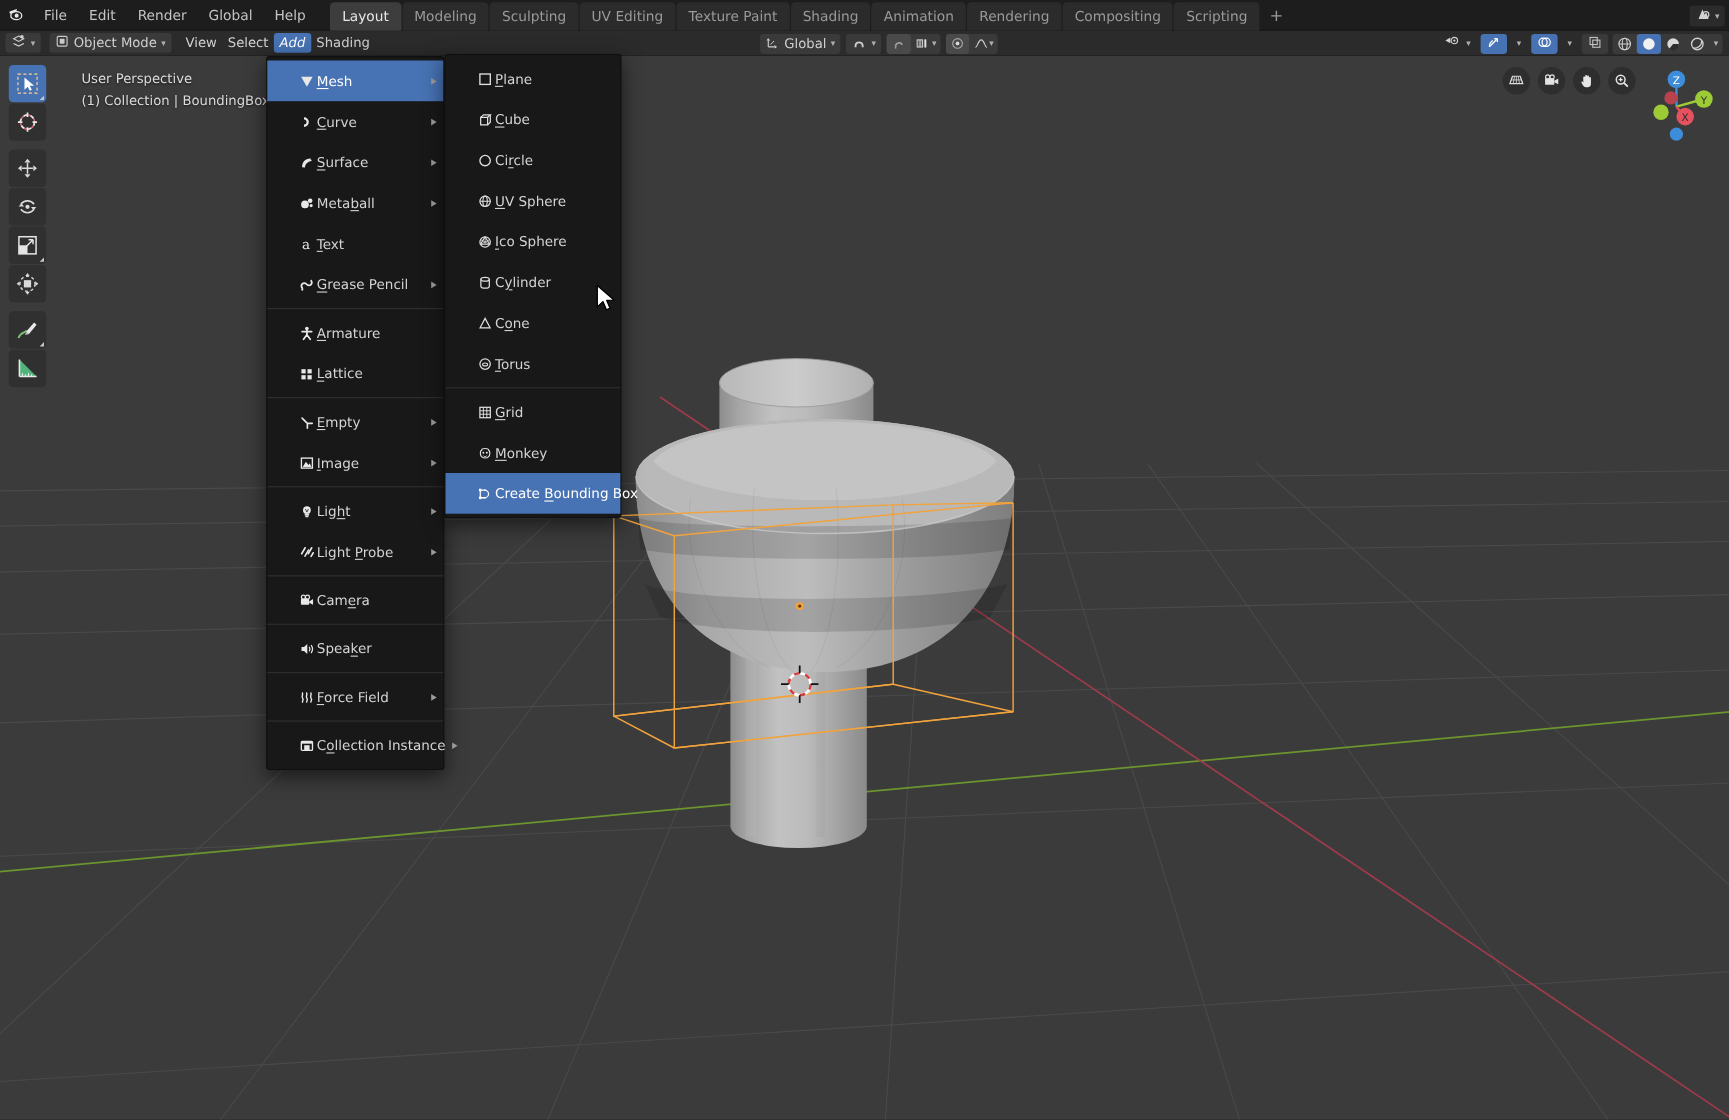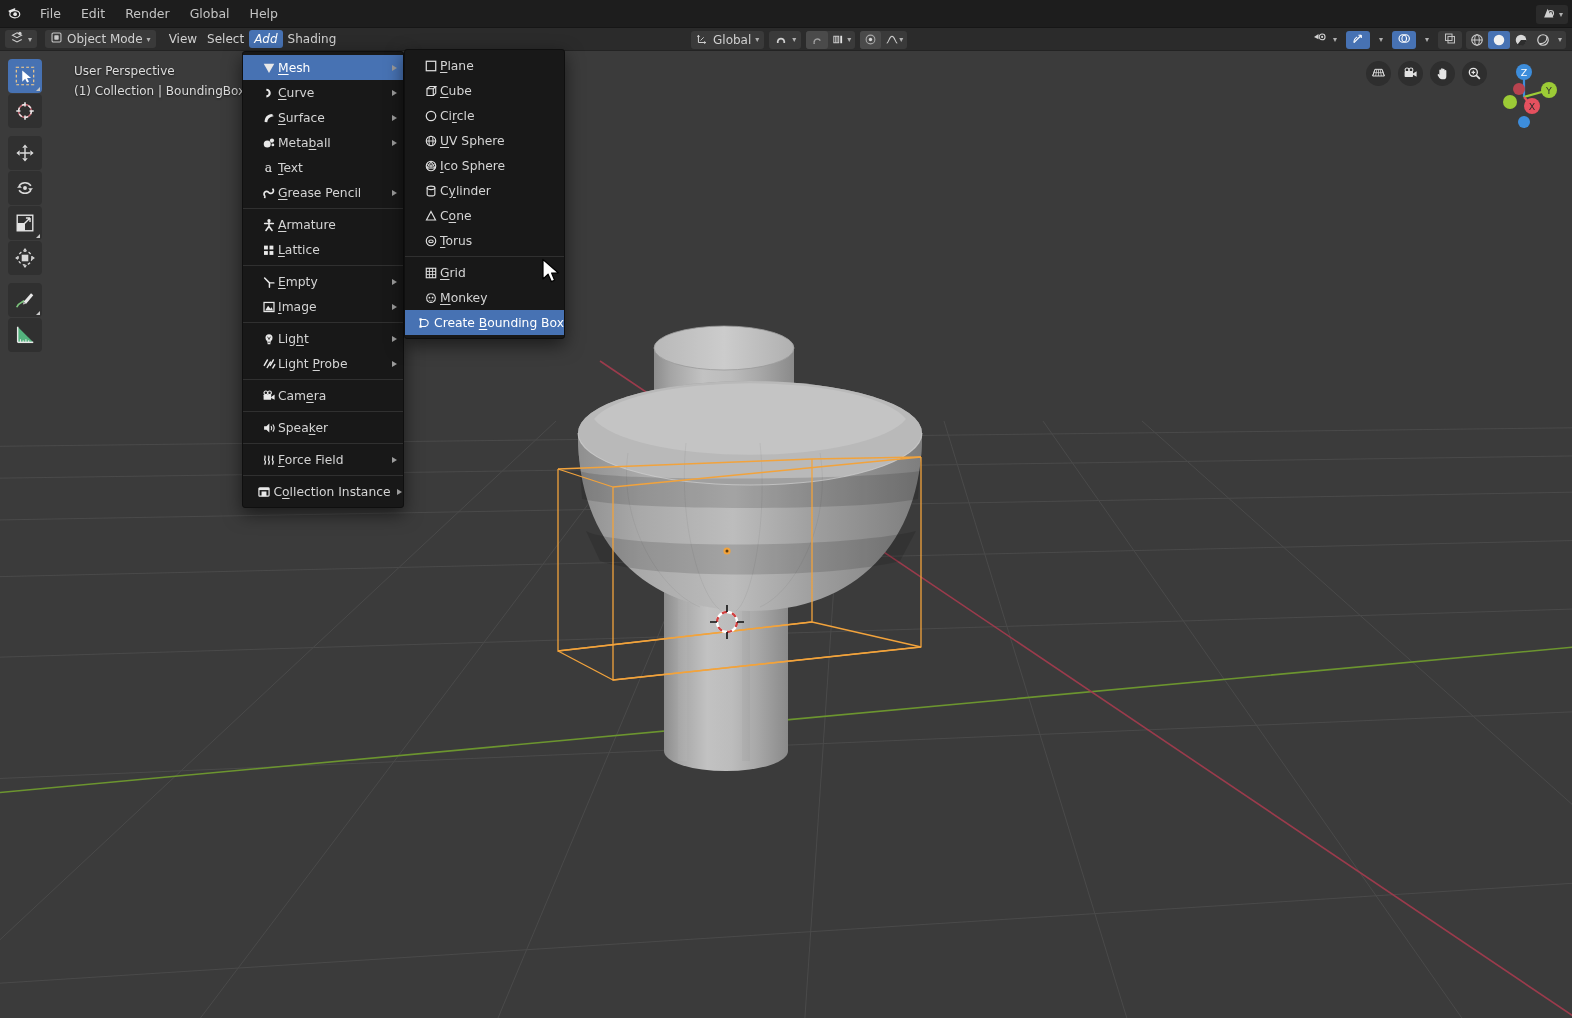--- a/index.html
+++ b/index.html
@@ -114,22 +114,22 @@
   
   .menu {
     position: absolute; background: #181818;
     border: 1px solid #0f0f0f; border-radius: 3px;
     box-shadow: 0 6px 18px rgba(0,0,0,.55); padding: 3px 0;
     z-index: 50;
   }
   #add-menu { left: 242px; top: 51px; width: 162px; }
   #mesh-menu { left: 404px; top: 49px; width: 161px; }
   .mrow {
-    display: flex; align-items: center; height: 25px; padding: 0 6px 0 16px;
-    font-size: 12.3px; color: #d4d4d4; white-space: nowrap; position: relative; justify-content: center;
+    display: flex; align-items: center; height: 37px; padding: 0 6px 0 26px;
+    font-size: 12.3px; color: #d4d4d4; white-space: nowrap; position: relative;
   }
   .mrow.hl { background: #4772b3; color: #ffffff; }
   .mrow .mi { width: 19px; min-width: 19px; display: flex; align-items: center; justify-content: center; color: #d0d0d0; }
   .mrow.hl .mi { color: #fff; }
   .mrow .mlabel { flex: 1; }
   .mrow .mlabel u { text-decoration: underline; text-underline-offset: 2px; }
   .mrow .marrow {
     width: 0; height: 0; border-top: 3.5px solid transparent; border-bottom: 3.5px solid transparent;
     border-left: 5px solid #9b9b9b; margin-left: 6px;
   }
@@ -149,20 +149,33 @@
         <circle cx="11.5" cy="13" r="2.6" fill="#e8e8e8"></circle>
         <path d="M3 8.6 L11 5.5 M3.4 9.6 L10.5 7" stroke="#e8e8e8" stroke-width="1.8" stroke-linecap="round"></path>
       </svg>
     </div>
     <div class="menu-item">File</div>
     <div class="menu-item">Edit</div>
     <div class="menu-item">Render</div>
     <div class="menu-item">Global</div>
     <div class="menu-item">Help</div>
 
+    <div class="wsp-tabs">
+      <div class="wsp-tab active">Layout</div>
+      <div class="wsp-tab">Modeling</div>
+      <div class="wsp-tab">Sculpting</div>
+      <div class="wsp-tab">UV Editing</div>
+      <div class="wsp-tab">Texture Paint</div>
+      <div class="wsp-tab">Shading</div>
+      <div class="wsp-tab">Animation</div>
+      <div class="wsp-tab">Rendering</div>
+      <div class="wsp-tab">Compositing</div>
+      <div class="wsp-tab">Scripting</div>
+      <div class="wsp-add">+</div>
+    </div>
 
     <div class="topbar-right">
       <div class="scene-chip">
         <span>
           <svg width="15" height="14" viewBox="0 0 16 16">
             <path d="M3 13 L7 3 L9.5 8.5 L11 6 L13.5 13 Z" fill="#d0d0d0"></path>
             <circle cx="10.6" cy="8.2" r="3.1" fill="none" stroke="#d0d0d0" stroke-width="1.3"></circle>
             <circle cx="10.6" cy="8.2" r="1" fill="#d0d0d0"></circle>
           </svg>
         </span>

